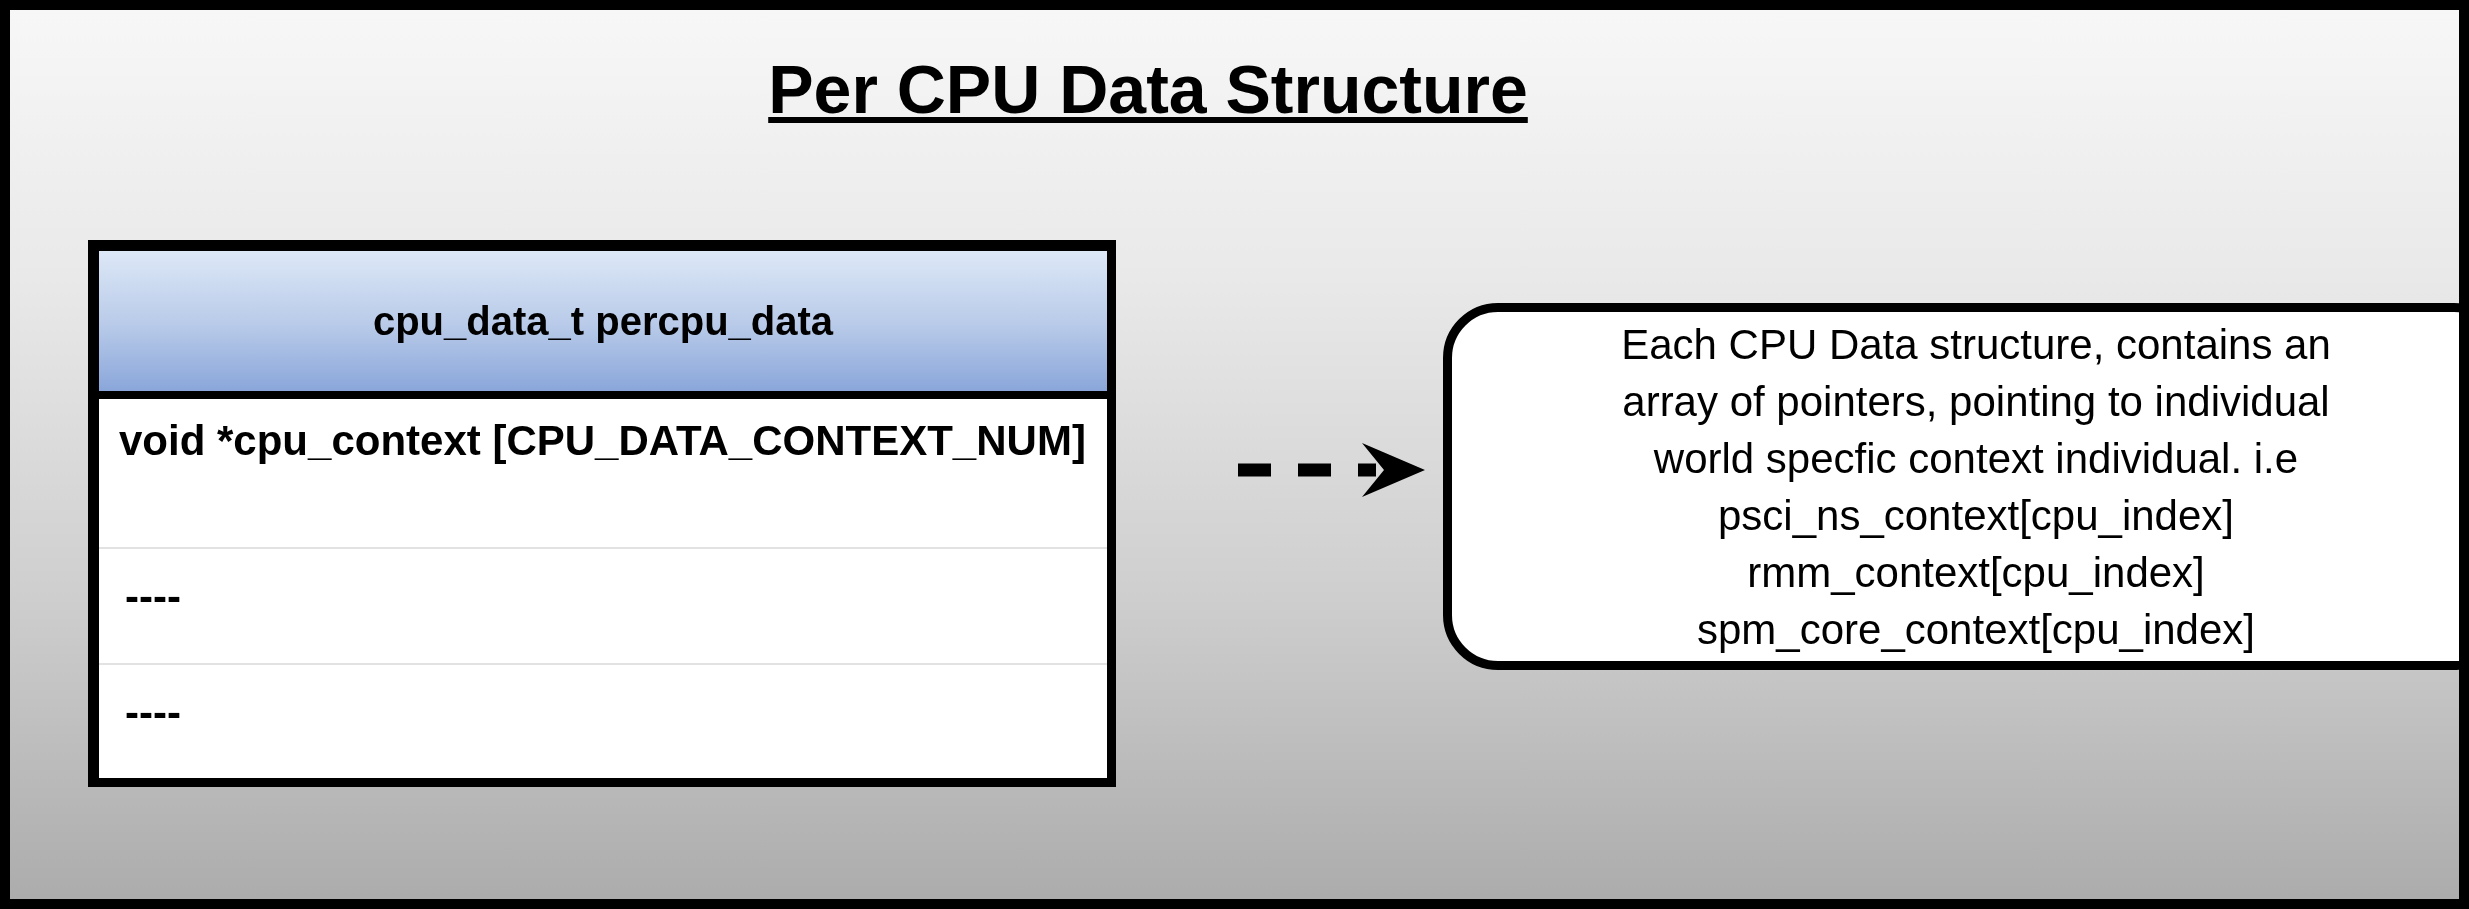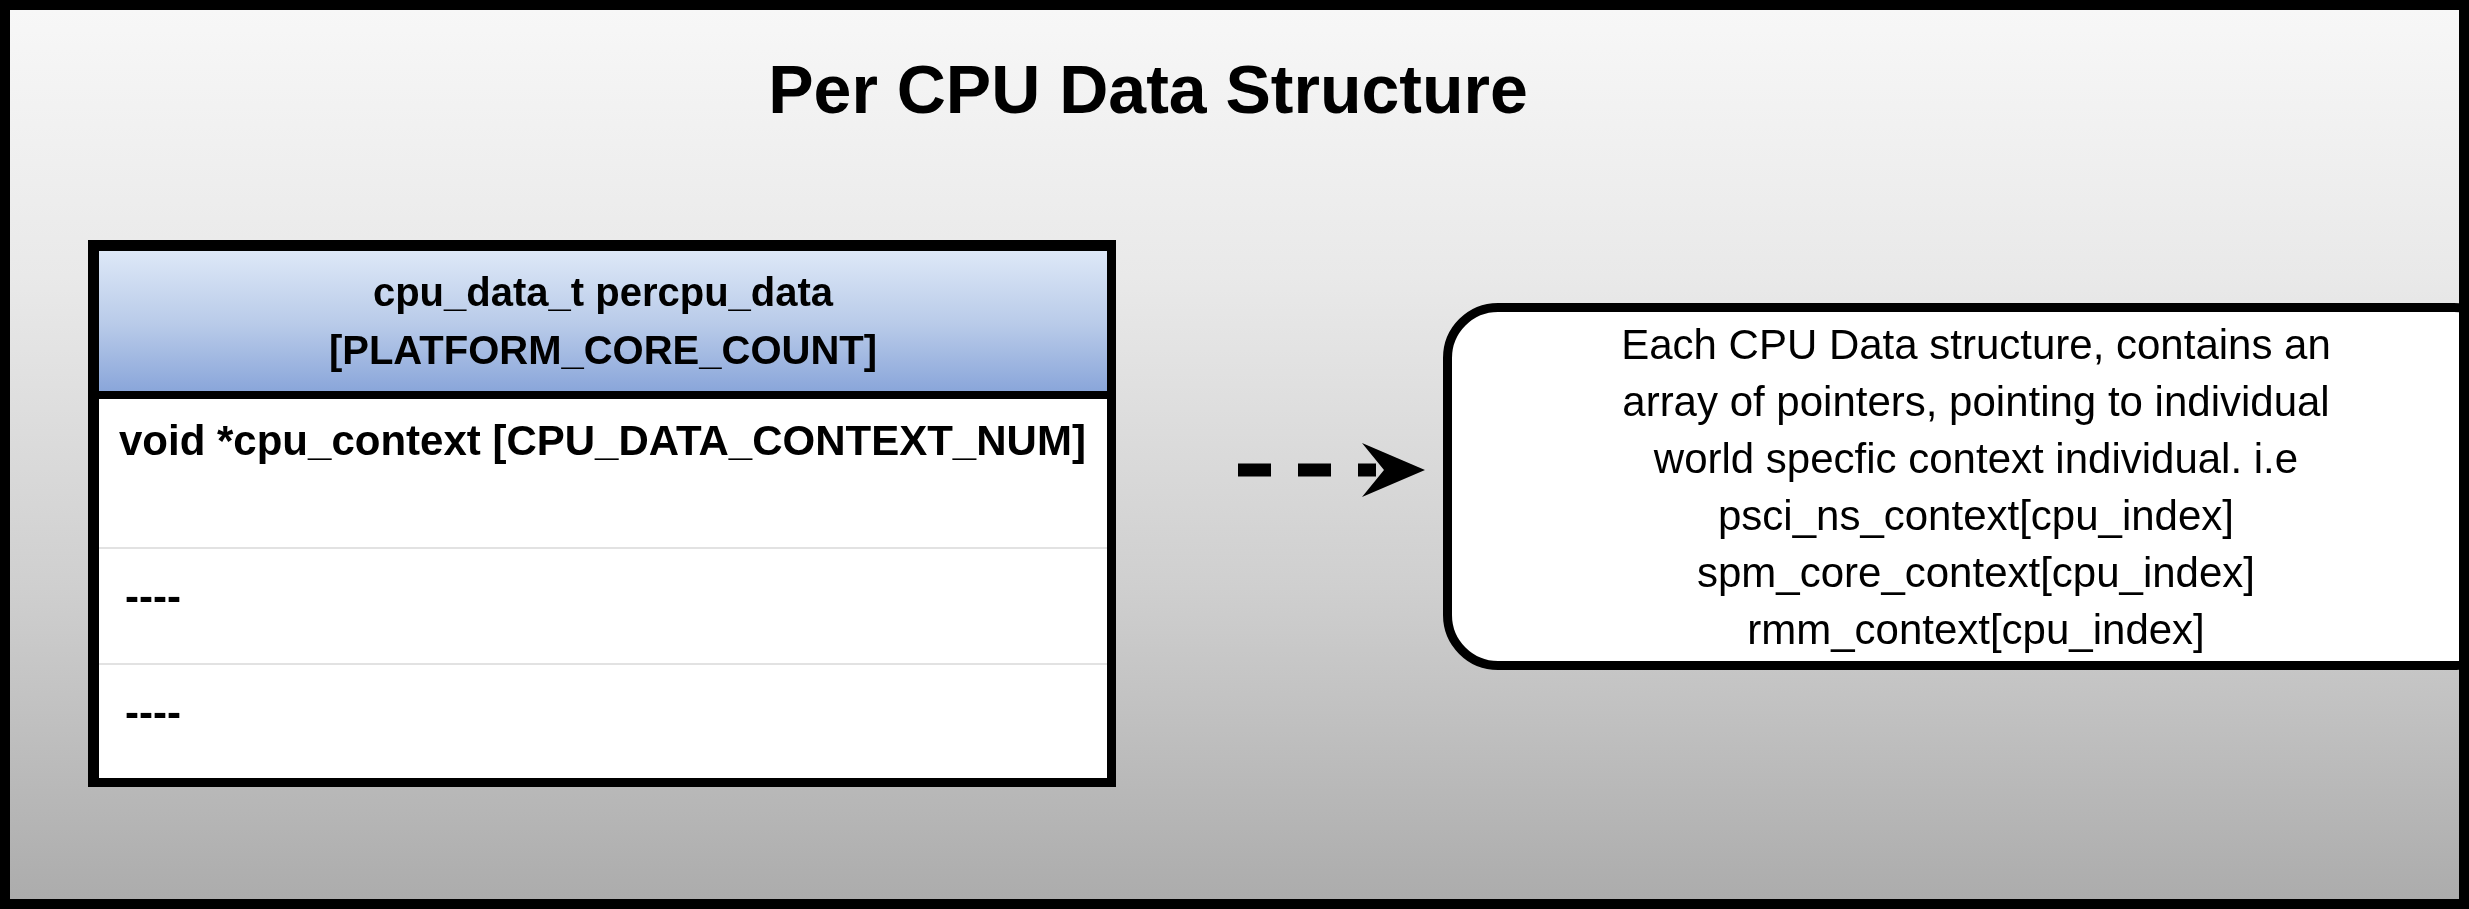--- a/index.html
+++ b/index.html
@@ -16,20 +16,21 @@
   }
   .title {
     position: absolute;
     left: 1138px;
     top: 42px;
     transform: translateX(-50%);
     font-size: 68px;
     font-weight: bold;
     white-space: nowrap;
     line-height: 1.1;
+    text-decoration: underline;
   }
   .struct-table {
     position: absolute;
     left: 78px;
     top: 230px;
     width: 1028px;
     height: 547px;
     background: #ffffff;
     border: 9px solid #000000;
     border-top-width: 11px;
@@ -89,34 +90,33 @@
 </head>
 <body>
 
 <div class="frame">
 
   <div class="title">Per CPU Data Structure</div>
 
   <div class="struct-table">
     <div class="struct-header">
       <div>cpu_data_t percpu_data</div>
-      <div>[PLATFORM_CORE_COUNT]</div>
     </div>
     <div class="struct-row row-main">void *cpu_context [CPU_DATA_CONTEXT_NUM]</div>
     <div class="struct-row row-dash">----</div>
     <div class="struct-row row-dash">----</div>
   </div>
 
   <svg class="dashed-arrow" viewBox="0 0 200 68" xmlns="http://www.w3.org/2000/svg">
     <line x1="0" y1="34" x2="138" y2="34" stroke="#000000" stroke-width="13" stroke-dasharray="33 27"></line>
     <path d="M 187 34 L 124 7 L 146 34 L 124 61 Z" fill="#000000"></path>
   </svg>
 
   <div class="note-box">
     <div class="note-line">Each CPU Data structure, contains an</div>
     <div class="note-line">array of pointers, pointing to individual</div>
     <div class="note-line">world specfic context individual. i.e</div>
     <div class="note-line">psci_ns_context[cpu_index]</div>
+    <div class="note-line">rmm_context[cpu_index]</div>
     <div class="note-line">spm_core_context[cpu_index]</div>
-    <div class="note-line">rmm_context[cpu_index]</div>
   </div>
 
 </div>
 
 </body></html>

